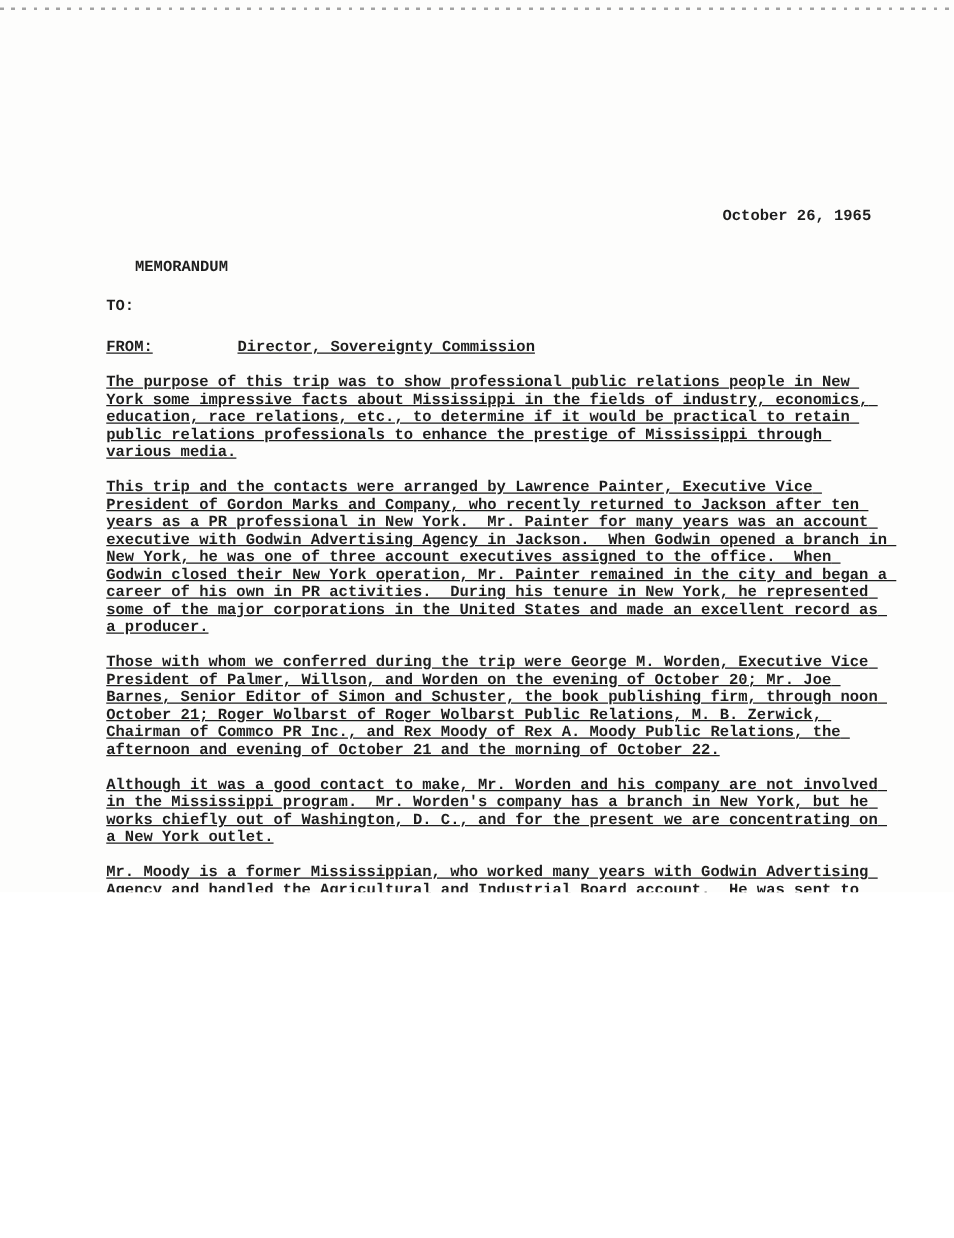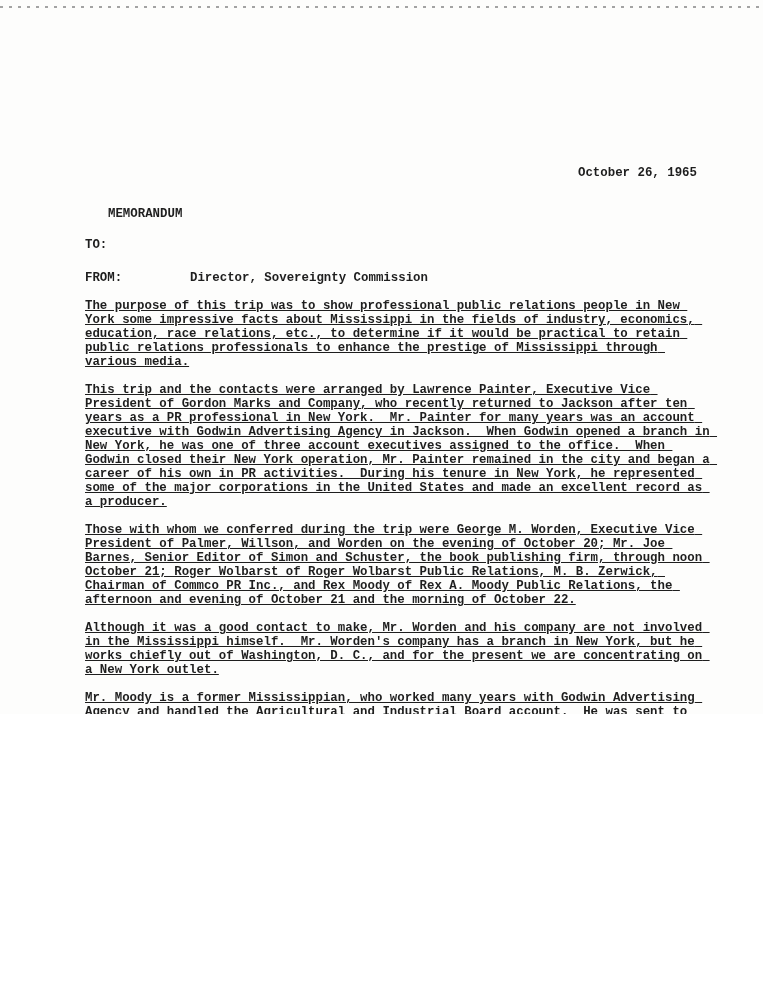--- a/index.html
+++ b/index.html
@@ -40,21 +40,21 @@
     white-space: nowrap;
   }
   .memo-title {
     margin-top: 27px;
     padding-left: 23px;
   }
   .header-row {
     display: flex;
   }
   .to-row { margin-top: 17px; }
-  .from-row { margin-top: 19px; }
+  .from-row { margin-top: 19px; text-decoration: underline; }
   .subject-row { margin-top: 14px; }
   .header-label {
     width: 105px;
     flex-shrink: 0;
   }
   .header-value {
     white-space: pre-wrap;
   }
   .body {
     margin-top: 14px;
@@ -84,18 +84,18 @@
     <div class="header-row from-row">
       <div class="header-label">FROM:</div>
       <div class="header-value">Director, Sovereignty Commission</div>
     </div>
 
 
     <div class="body">
       <p>The purpose of this trip was to show professional public relations people in New York some impressive facts about Mississippi in the fields of industry, economics, education, race relations, etc., to determine if it would be practical to retain public relations professionals to enhance the prestige of Mississippi through various media.</p>
       <p>This trip and the contacts were arranged by Lawrence Painter, Executive Vice President of Gordon Marks and Company, who recently returned to Jackson after ten years as a PR professional in New York.  Mr. Painter for many years was an account executive with Godwin Advertising Agency in Jackson.  When Godwin opened a branch in New York, he was one of three account executives assigned to the office.  When Godwin closed their New York operation, Mr. Painter remained in the city and began a career of his own in PR activities.  During his tenure in New York, he represented some of the major corporations in the United States and made an excellent record as a producer.</p>
       <p>Those with whom we conferred during the trip were George M. Worden, Executive Vice President of Palmer, Willson, and Worden on the evening of October 20; Mr. Joe Barnes, Senior Editor of Simon and Schuster, the book publishing firm, through noon October 21; Roger Wolbarst of Roger Wolbarst Public Relations, M. B. Zerwick, Chairman of Commco PR Inc., and Rex Moody of Rex A. Moody Public Relations, the afternoon and evening of October 21 and the morning of October 22.</p>
-      <p>Although it was a good contact to make, Mr. Worden and his company are not involved in the Mississippi himself.  Mr. Worden's company has a branch in New York, but he works chiefly out of Washington, D. C., and for the present we are concentrating on a New York outlet.</p>
+      <p>Although it was a good contact to make, Mr. Worden and his company are not involved in the Mississippi program.  Mr. Worden's company has a branch in New York, but he works chiefly out of Washington, D. C., and for the present we are concentrating on a New York outlet.</p>
       <p>Mr. Moody is a former Mississippian, who worked many years with Godwin Advertising Agency and handled the Agricultural and Industrial Board account.  He was sent to New York in the same move with Mr. Painter.  He worked for some large PR firms, including Carl Byoir and Associates before going into business for himself.</p>
     </div>
 
   </div>
 </div>
 
 </body></html>

